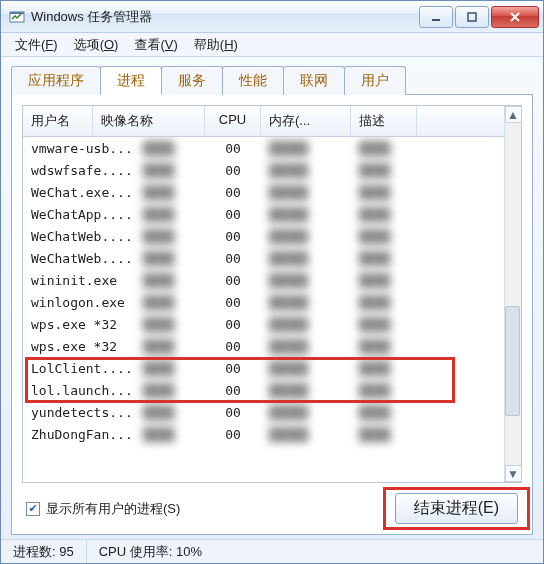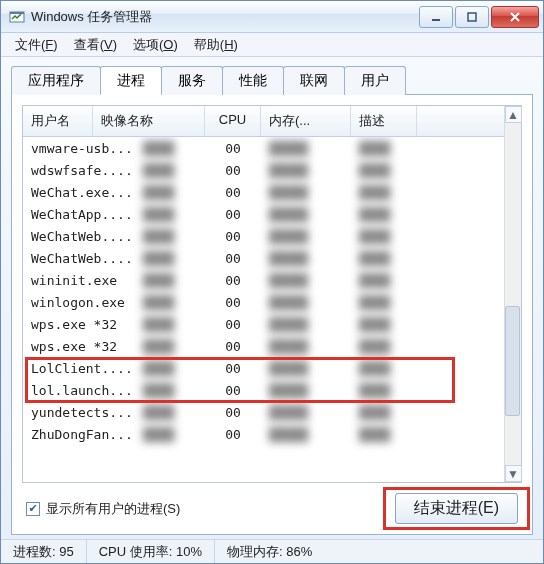--- a/index.html
+++ b/index.html
@@ -74,21 +74,21 @@
   .tab {
     padding: 5px 16px 4px 16px;
     font-size:14px;
     border:1px solid #9bb3d0;
     border-bottom:none;
     background:#f3f7fc;
     margin-right:-1px;
     position:relative;
     top:1px;
     border-radius:3px 3px 0 0;
-    color:#000000;
+    color:#a16207;
   }
   .tab.active {
     background:#fff;
     font-weight:400;
     z-index:2;
     border-bottom:1px solid #fff;
   }
   .panel {
     flex:1;
     border:1px solid #9bb3d0;
@@ -233,22 +233,22 @@
       <div class="win-btn close">
         <svg width="12" height="12">
             <path d="M2 2 L10 10 M10 2 L2 10" stroke="#fff" stroke-width="2"></path>
           </svg>
       </div>
     </div>
   </div>
 
   <div class="menubar">
     <span class="menu-item"><span>文件</span>(<u>F</u>)</span>
+    <span class="menu-item"><span>选项</span>(<u>O</u>)</span>
     <span class="menu-item"><span>查看</span>(<u>V</u>)</span>
-    <span class="menu-item"><span>选项</span>(<u>O</u>)</span>
     <span class="menu-item"><span>帮助</span>(<u>H</u>)</span>
   </div>
 
   <div class="client">
     <div class="tabs">
       <div class="tab">应用程序</div>
       <div class="tab active">进程</div>
       <div class="tab">服务</div>
       <div class="tab">性能</div>
       <div class="tab">联网</div>
@@ -386,18 +386,15 @@
     </div>
   </div>
 
   <div class="statusbar">
     <div class="status-seg">
       <span>进程数:</span>&nbsp;<span>95</span>
     </div>
     <div class="status-seg">
       <span>CPU 使用率:</span>&nbsp;<span>10%</span>
     </div>
-    <div class="status-seg">
-      <span>物理内存:</span>&nbsp;<span>86%</span>
-    </div>
   </div>
 
 </div>
 
 </body></html>

